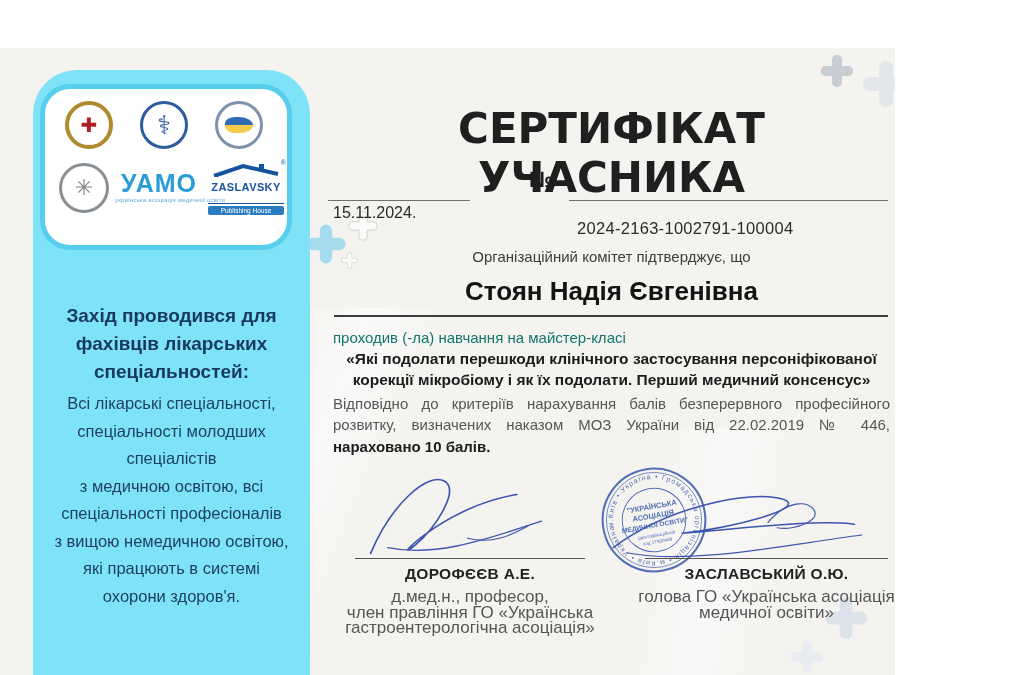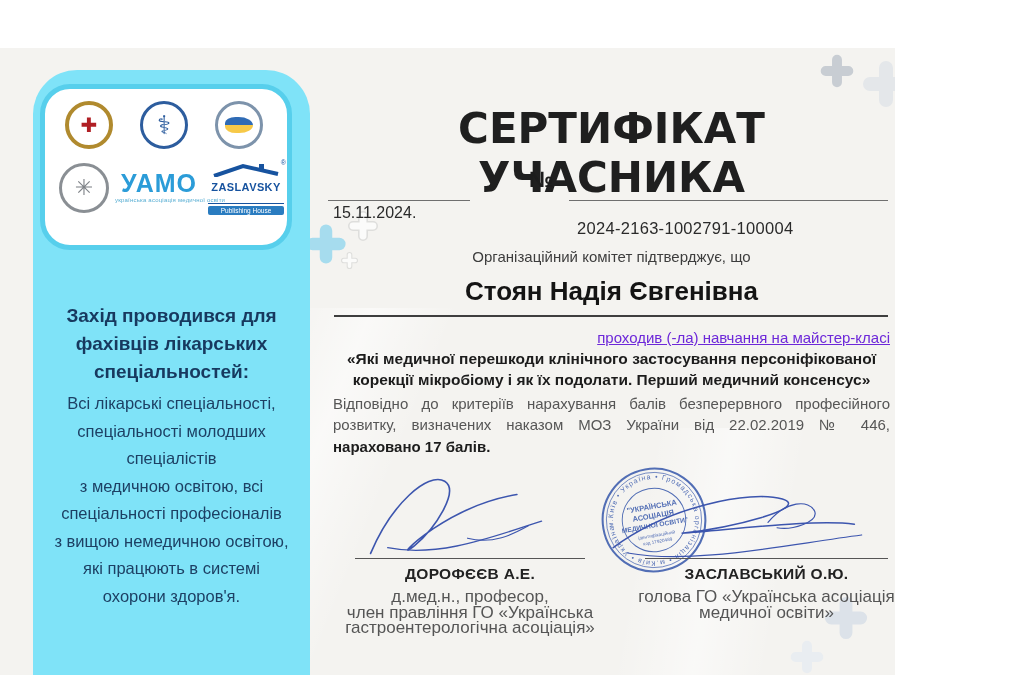--- a/index.html
+++ b/index.html
@@ -51,22 +51,22 @@
            font-size:42px; font-weight:800; color:#1f1f1f; letter-spacing:0; }
   .date-txt { position:absolute; left:333px; top:128px; font-size:16px; color:#2a2a2a;margin-top:28px; }
   .u-line  { position:absolute; border-top:1.5px solid #6f6f6f; }
   .no-sign { position:absolute; left:529px; top:119px; font-size:22px; font-weight:800; color:#1c1c1c; }
   .no-val  { position:absolute; left:577px; top:127px; font-size:16.5px; letter-spacing:.3px; color:#2a2a2a;margin-top:44px; }
   .confirm { position:absolute; left:333px; top:190px; width:557px; text-align:center;
              font-size:15px; color:#3d3d3d;margin-top:10px; }
   .pname   { position:absolute; left:333px; top:228px; width:557px; text-align:center;
              font-size:26px; font-weight:700; color:#141414; }
   .pname-line { position:absolute; left:334px; top:267px; width:554px; border-top:2px solid #3e3e3e; }
-  .intro  { position:absolute; left:333px; top:281px; width:557px; text-align:right;
-            font-size:15px; color:#6d28d9;text-decoration:underline; }
+  .intro  { position:absolute; left:333px; top:281px; width:557px; text-align:left;
+            font-size:15px; color:#0f766e; }
   .ct     { position:absolute; left:325px; width:573px; text-align:center;
             font-size:15.5px; font-weight:700; color:#1c1c1c; }
   .pline  { position:absolute; left:333px; width:557px; font-size:15px; color:#565656;
             text-align:justify; text-align-last:justify; }
   .pbold  { position:absolute; left:333px; top:390px; width:557px; font-size:15px;
             font-weight:700; color:#1c1c1c; }
 
   
   .sig-line-l { left:355px; top:510px; width:230px; border-top:1.5px solid #555; }
   .sig-line-r { left:645px; top:510px; width:243px; border-top:1.5px solid #555; }
@@ -151,25 +151,25 @@
     <div class="date-txt">15.11.2024.</div>
     <div class="u-line" style="left:328px;top:152px;width:142px"></div>
     <div class="no-sign">№</div>
     <div class="no-val">2024-2163-1002791-100004</div>
     <div class="u-line" style="left:569px;top:152px;width:319px"></div>
 
     <div class="confirm">Організаційний комітет підтверджує, що</div>
     <div class="pname">Стоян Надія Євгенівна</div>
     <div class="pname-line"></div>
     <div class="intro">проходив (-ла) навчання на майстер-класі</div>
-    <div class="ct" style="top:302px">«Які медичної перешкоди клінічного застосування персоніфікованої</div>
+    <div class="ct" style="top:302px">«Які подолати перешкоди клінічного застосування персоніфікованої</div>
     <div class="ct" style="top:323px">корекції мікробіому і як їх подолати. Перший медичний консенсус»</div>
     <div class="pline" style="top:347px">Відповідно до критеріїв нарахування балів безперервного професійного</div>
     <div class="pline" style="top:368px">розвитку, визначених наказом МОЗ України від 22.02.2019 № 446,</div>
-    <div class="pbold">нараховано 17 балів.</div>
+    <div class="pbold">нараховано 10 балів.</div>
 
     <svg class="stamp" viewBox="0 0 120 120">
       <defs>
           <path id="rim" d="M60,60 m-44,0 a44,44 0 1,1 88,0 a44,44 0 1,1 -88,0"></path>
         </defs>
       <circle cx="60" cy="60" r="55" fill="none" stroke="#3c5cad" stroke-width="2.2"></circle>
       <circle cx="60" cy="60" r="51" fill="none" stroke="#3c5cad" stroke-width="0.8"></circle>
       <circle cx="60" cy="60" r="34" fill="none" stroke="#3c5cad" stroke-width="1"></circle>
       <text font-size="7.5" fill="#3c5cad" letter-spacing="1.2" font-family="Liberation Sans, sans-serif">
         <textPath href="#rim">м.Київ • Україна • Громадська організація • м.Київ • Україна •</textPath>

